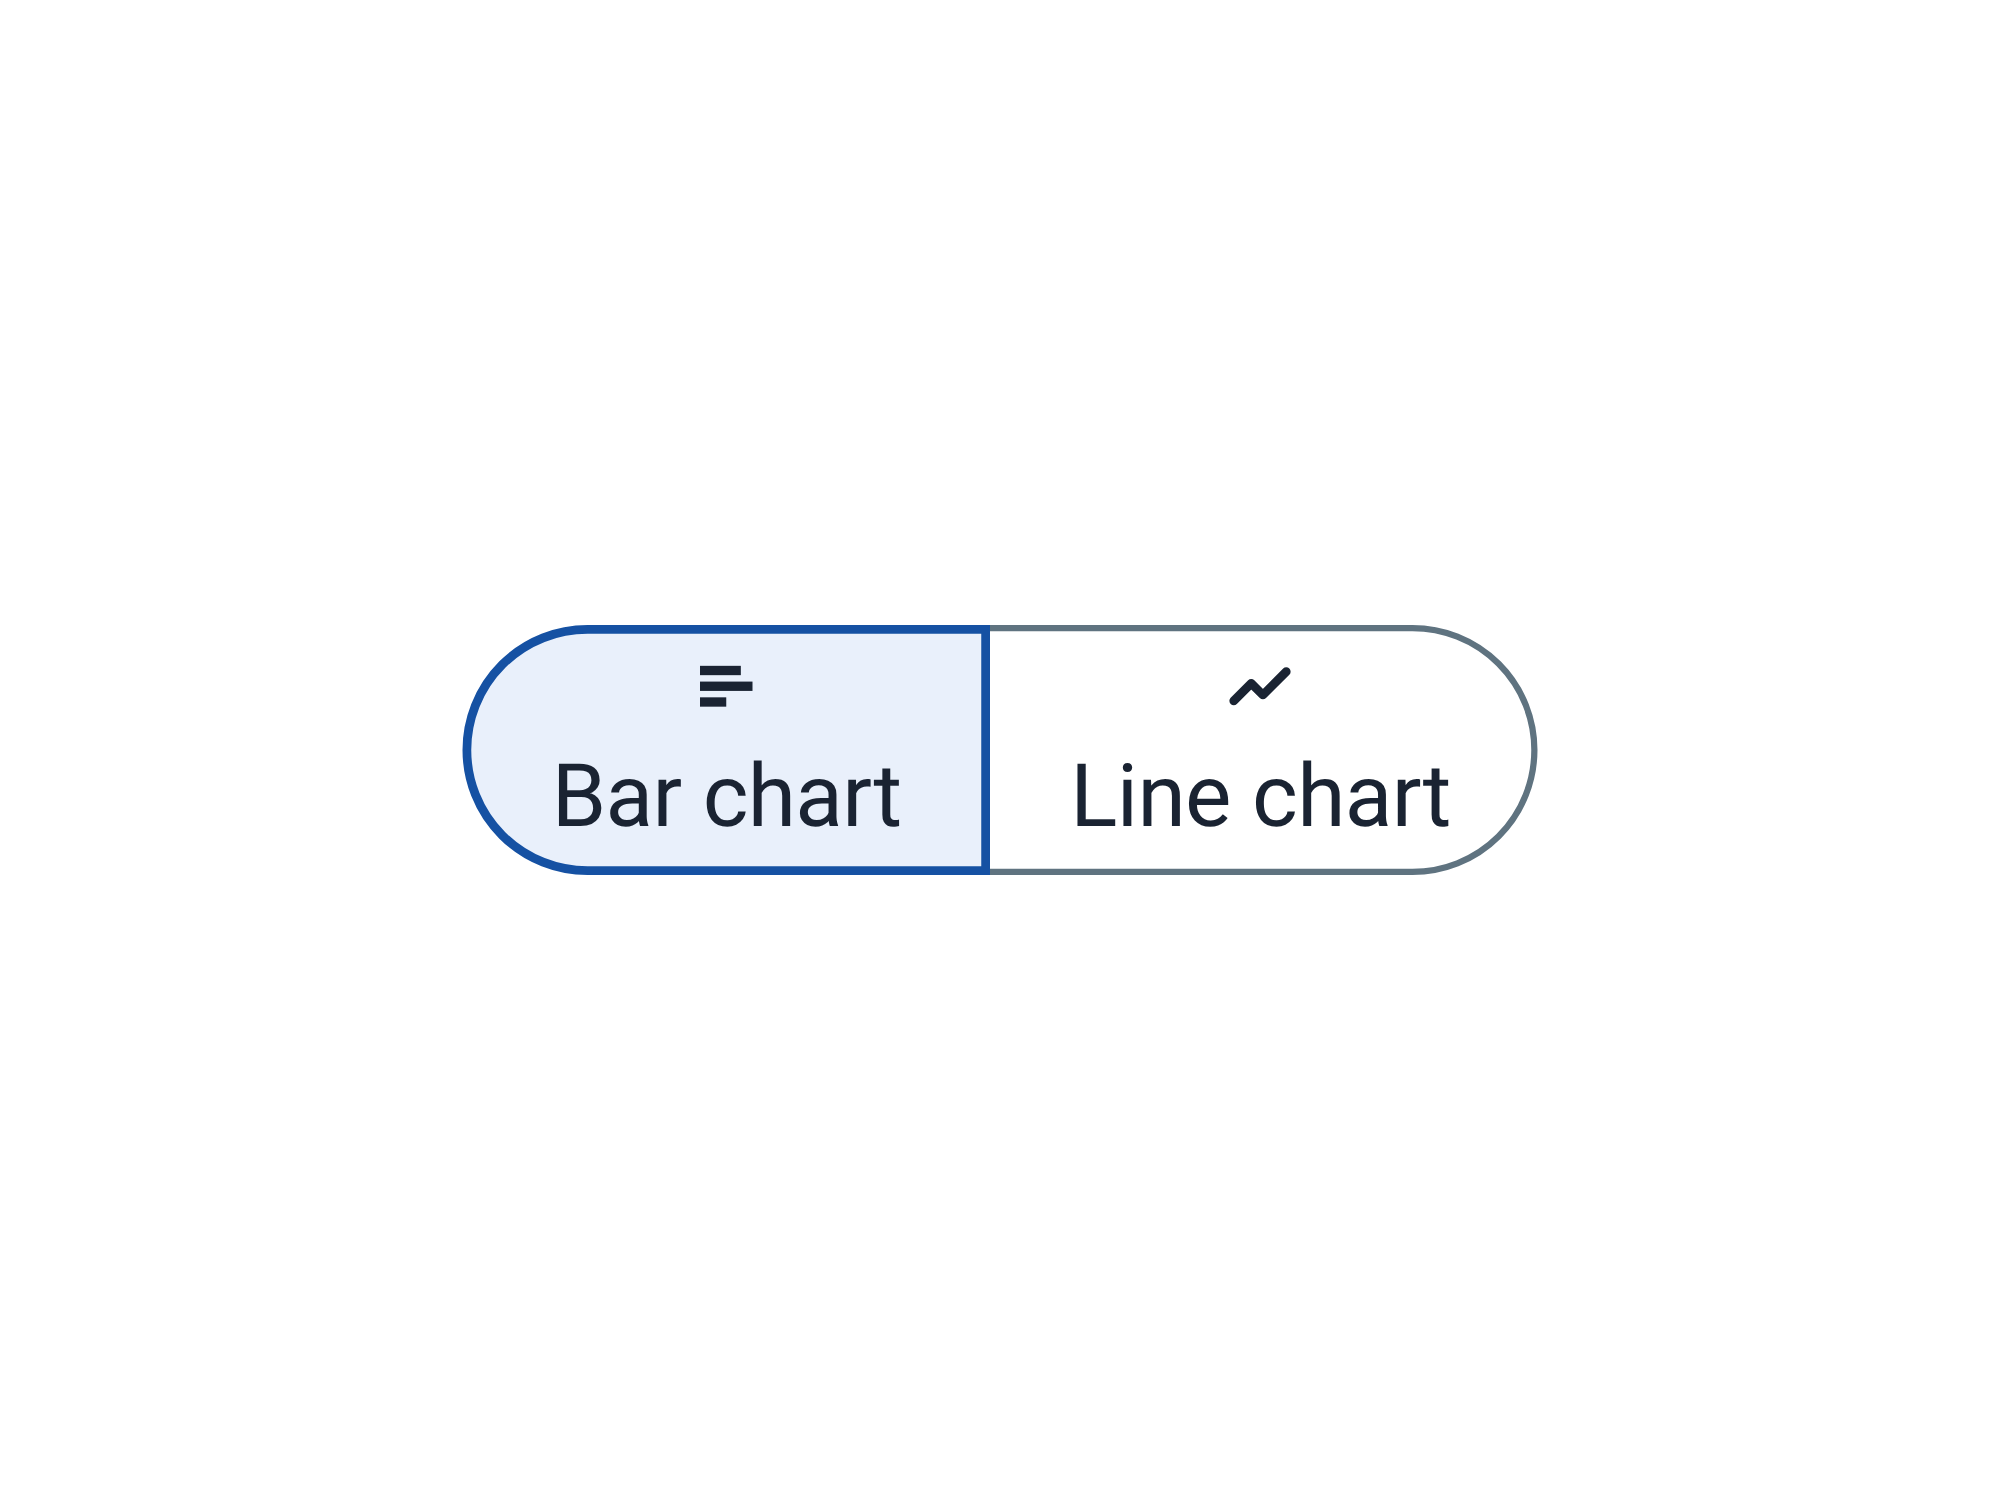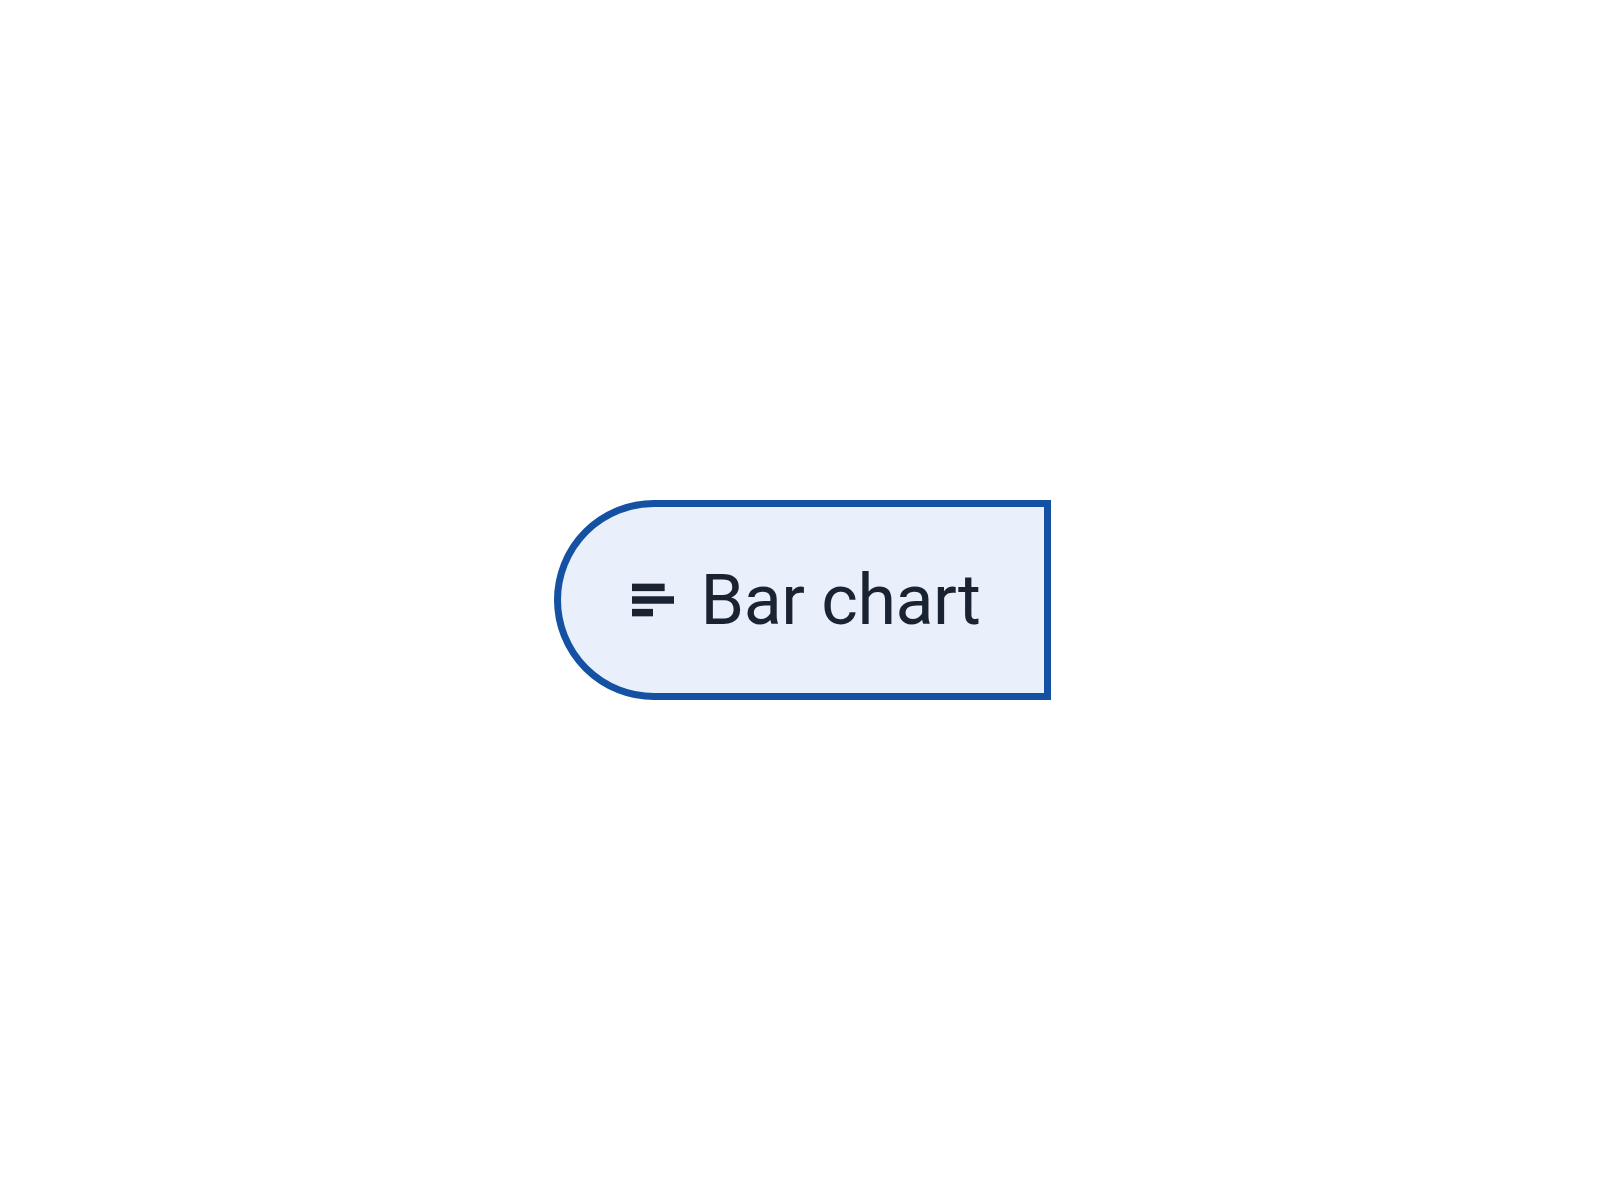--- a/index.html
+++ b/index.html
@@ -29,20 +29,21 @@
       align-items: center;
       justify-content: center;
       gap: 20px;
       padding: 0 64px;
       font-size: 70px;
       color: #1a2332;
       cursor: pointer;
       background: #ffffff;
       border: 5px solid #5f7380;
       position: relative;
+      flex-direction: column;
     }
     
     .segment.selected {
       background: #e9f0fb;
       border: 7px solid #1551a3;
       z-index: 1;
     }
     
     .segment-left {
       border-radius: 100px 0 0 100px;
@@ -82,13 +83,21 @@
   <div class="segment segment-left selected">
     <span class="icon">
       <svg viewBox="0 0 24 24" fill="none">
         <rect x="3" y="5" width="14" height="3.2" fill="#1a2332"></rect>
         <rect x="3" y="10.4" width="18" height="3.2" fill="#1a2332"></rect>
         <rect x="3" y="15.8" width="9" height="3.2" fill="#1a2332"></rect>
       </svg>
     </span>
     <span class="segment-label">Bar chart</span>
   </div>
+  <div class="segment segment-right">
+    <span class="icon">
+      <svg viewBox="0 0 24 24" fill="none">
+        <path d="M3 17 L9 11 L13 15 L21 7" stroke="#1a2332" stroke-width="3" stroke-linecap="round" stroke-linejoin="round"></path>
+      </svg>
+    </span>
+    <span class="segment-label">Line chart</span>
+  </div>
 </div>
 
 </body></html>

